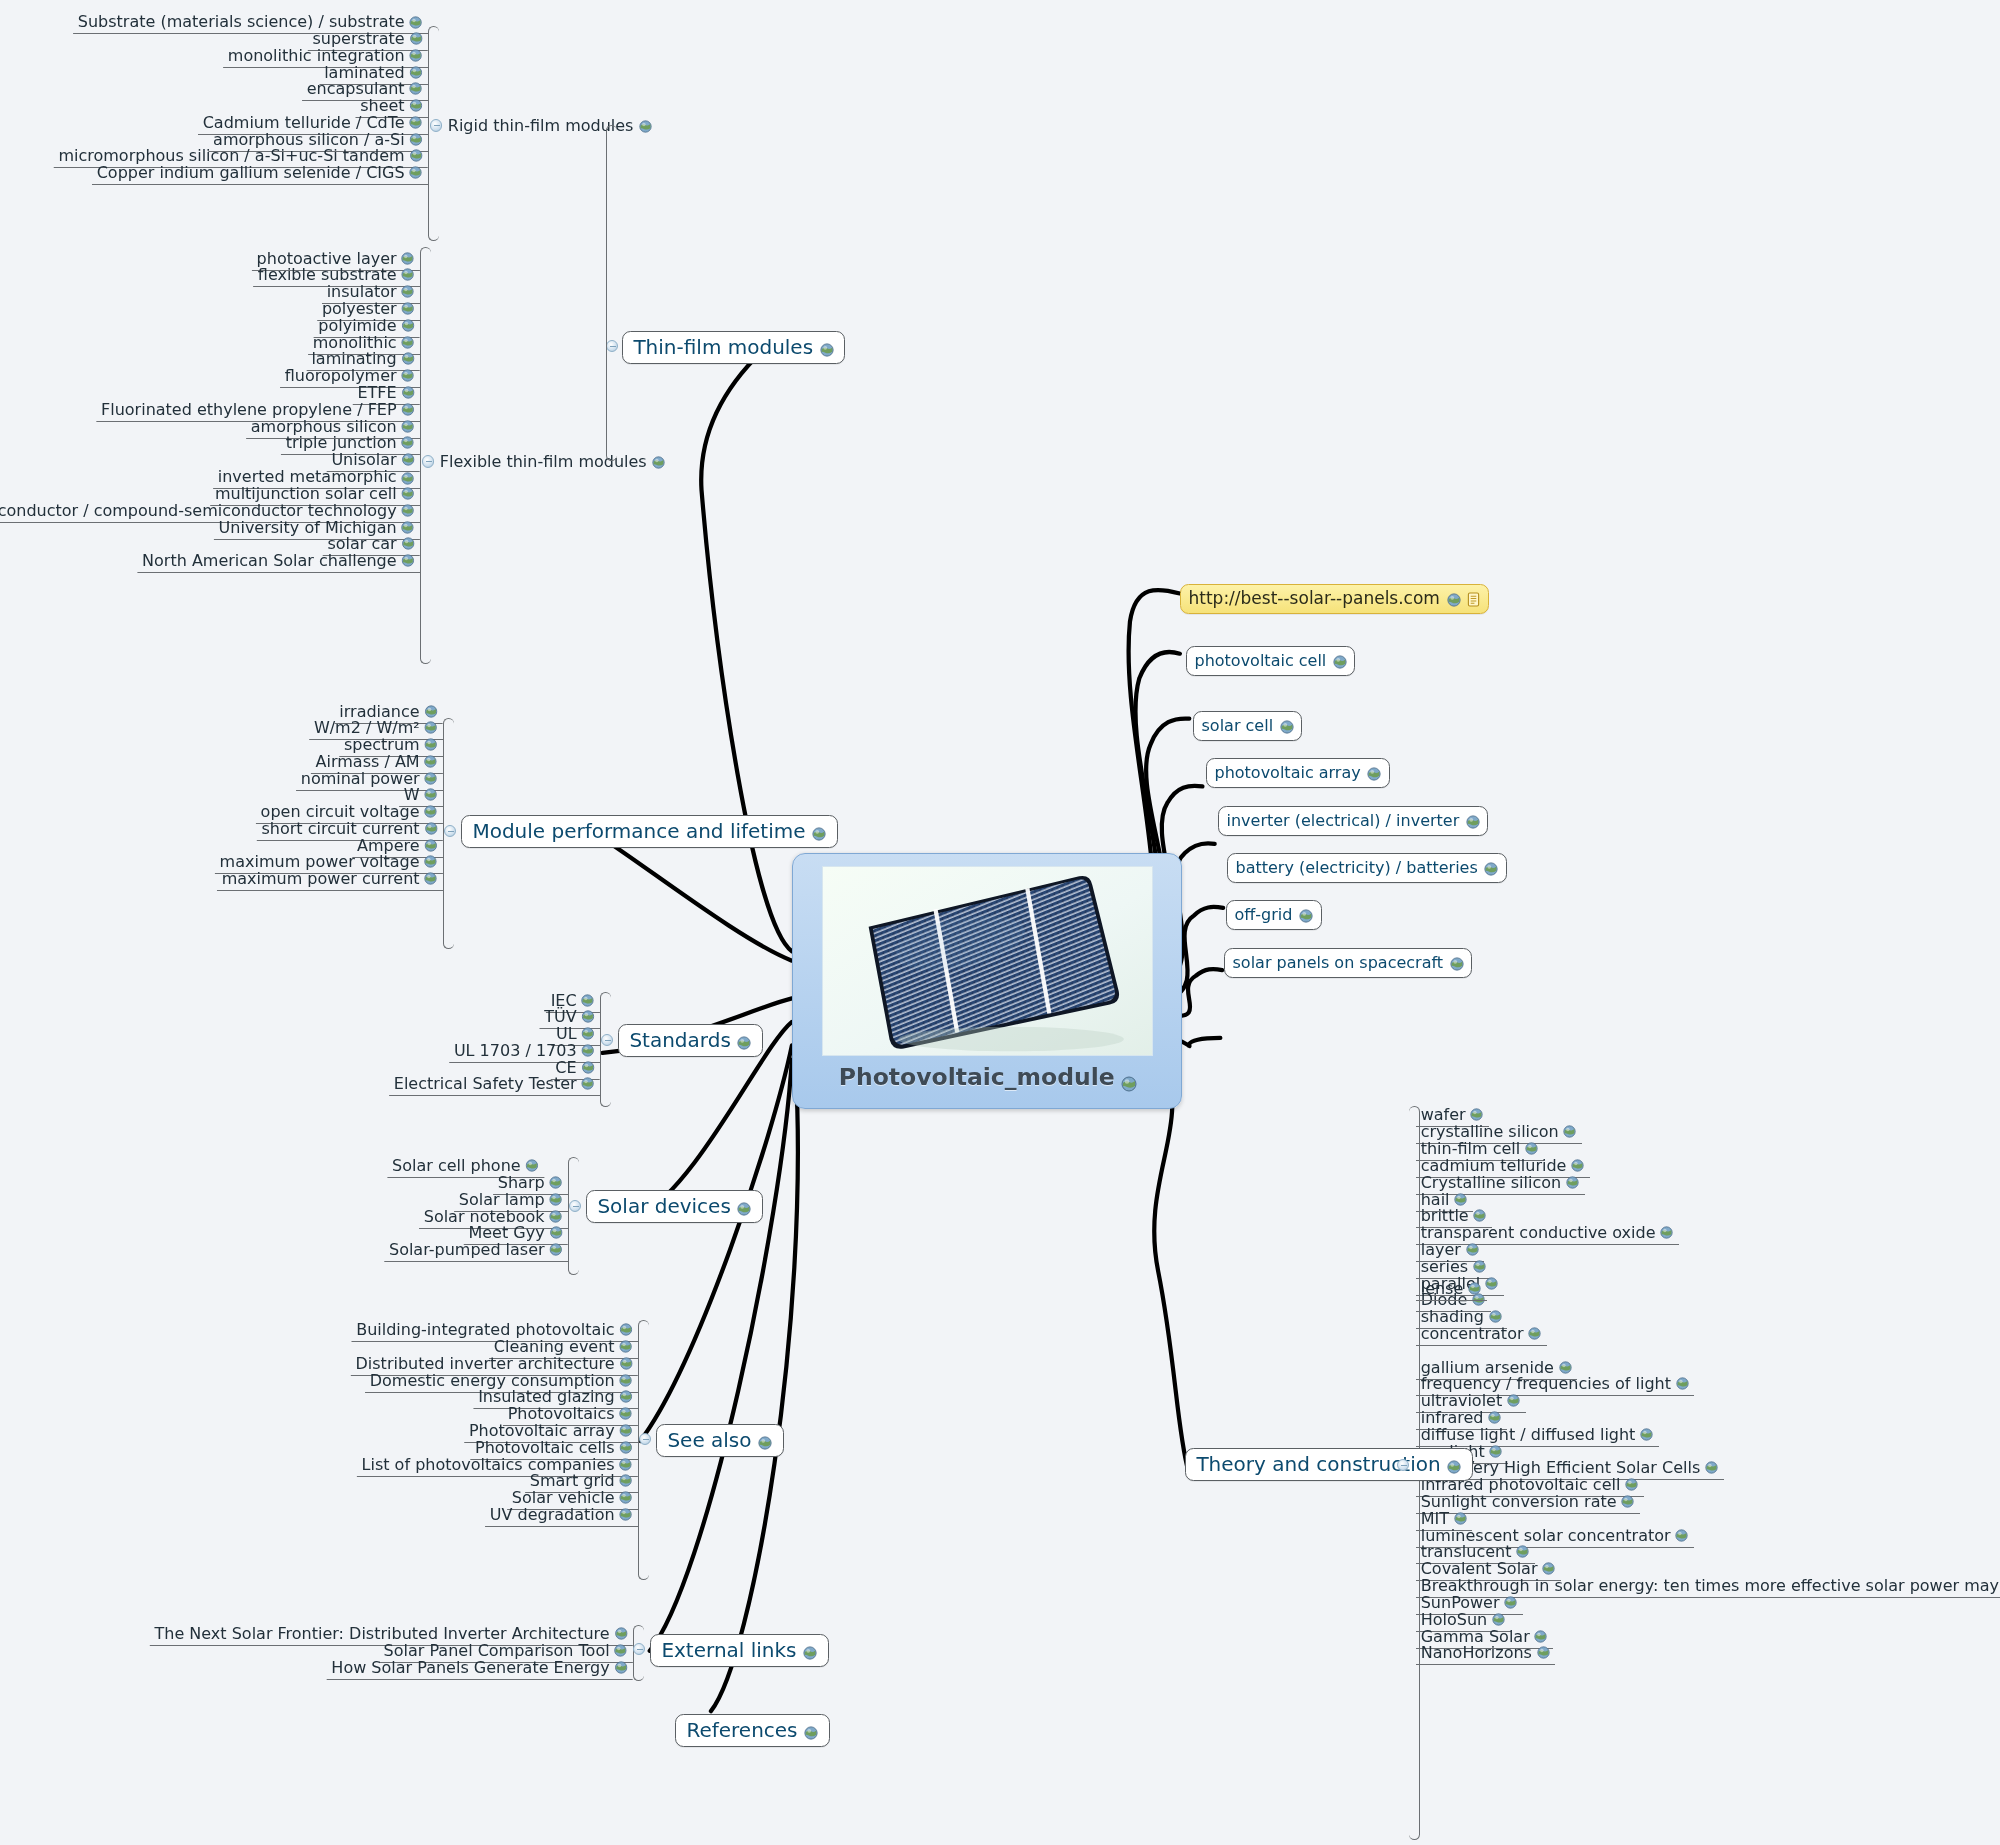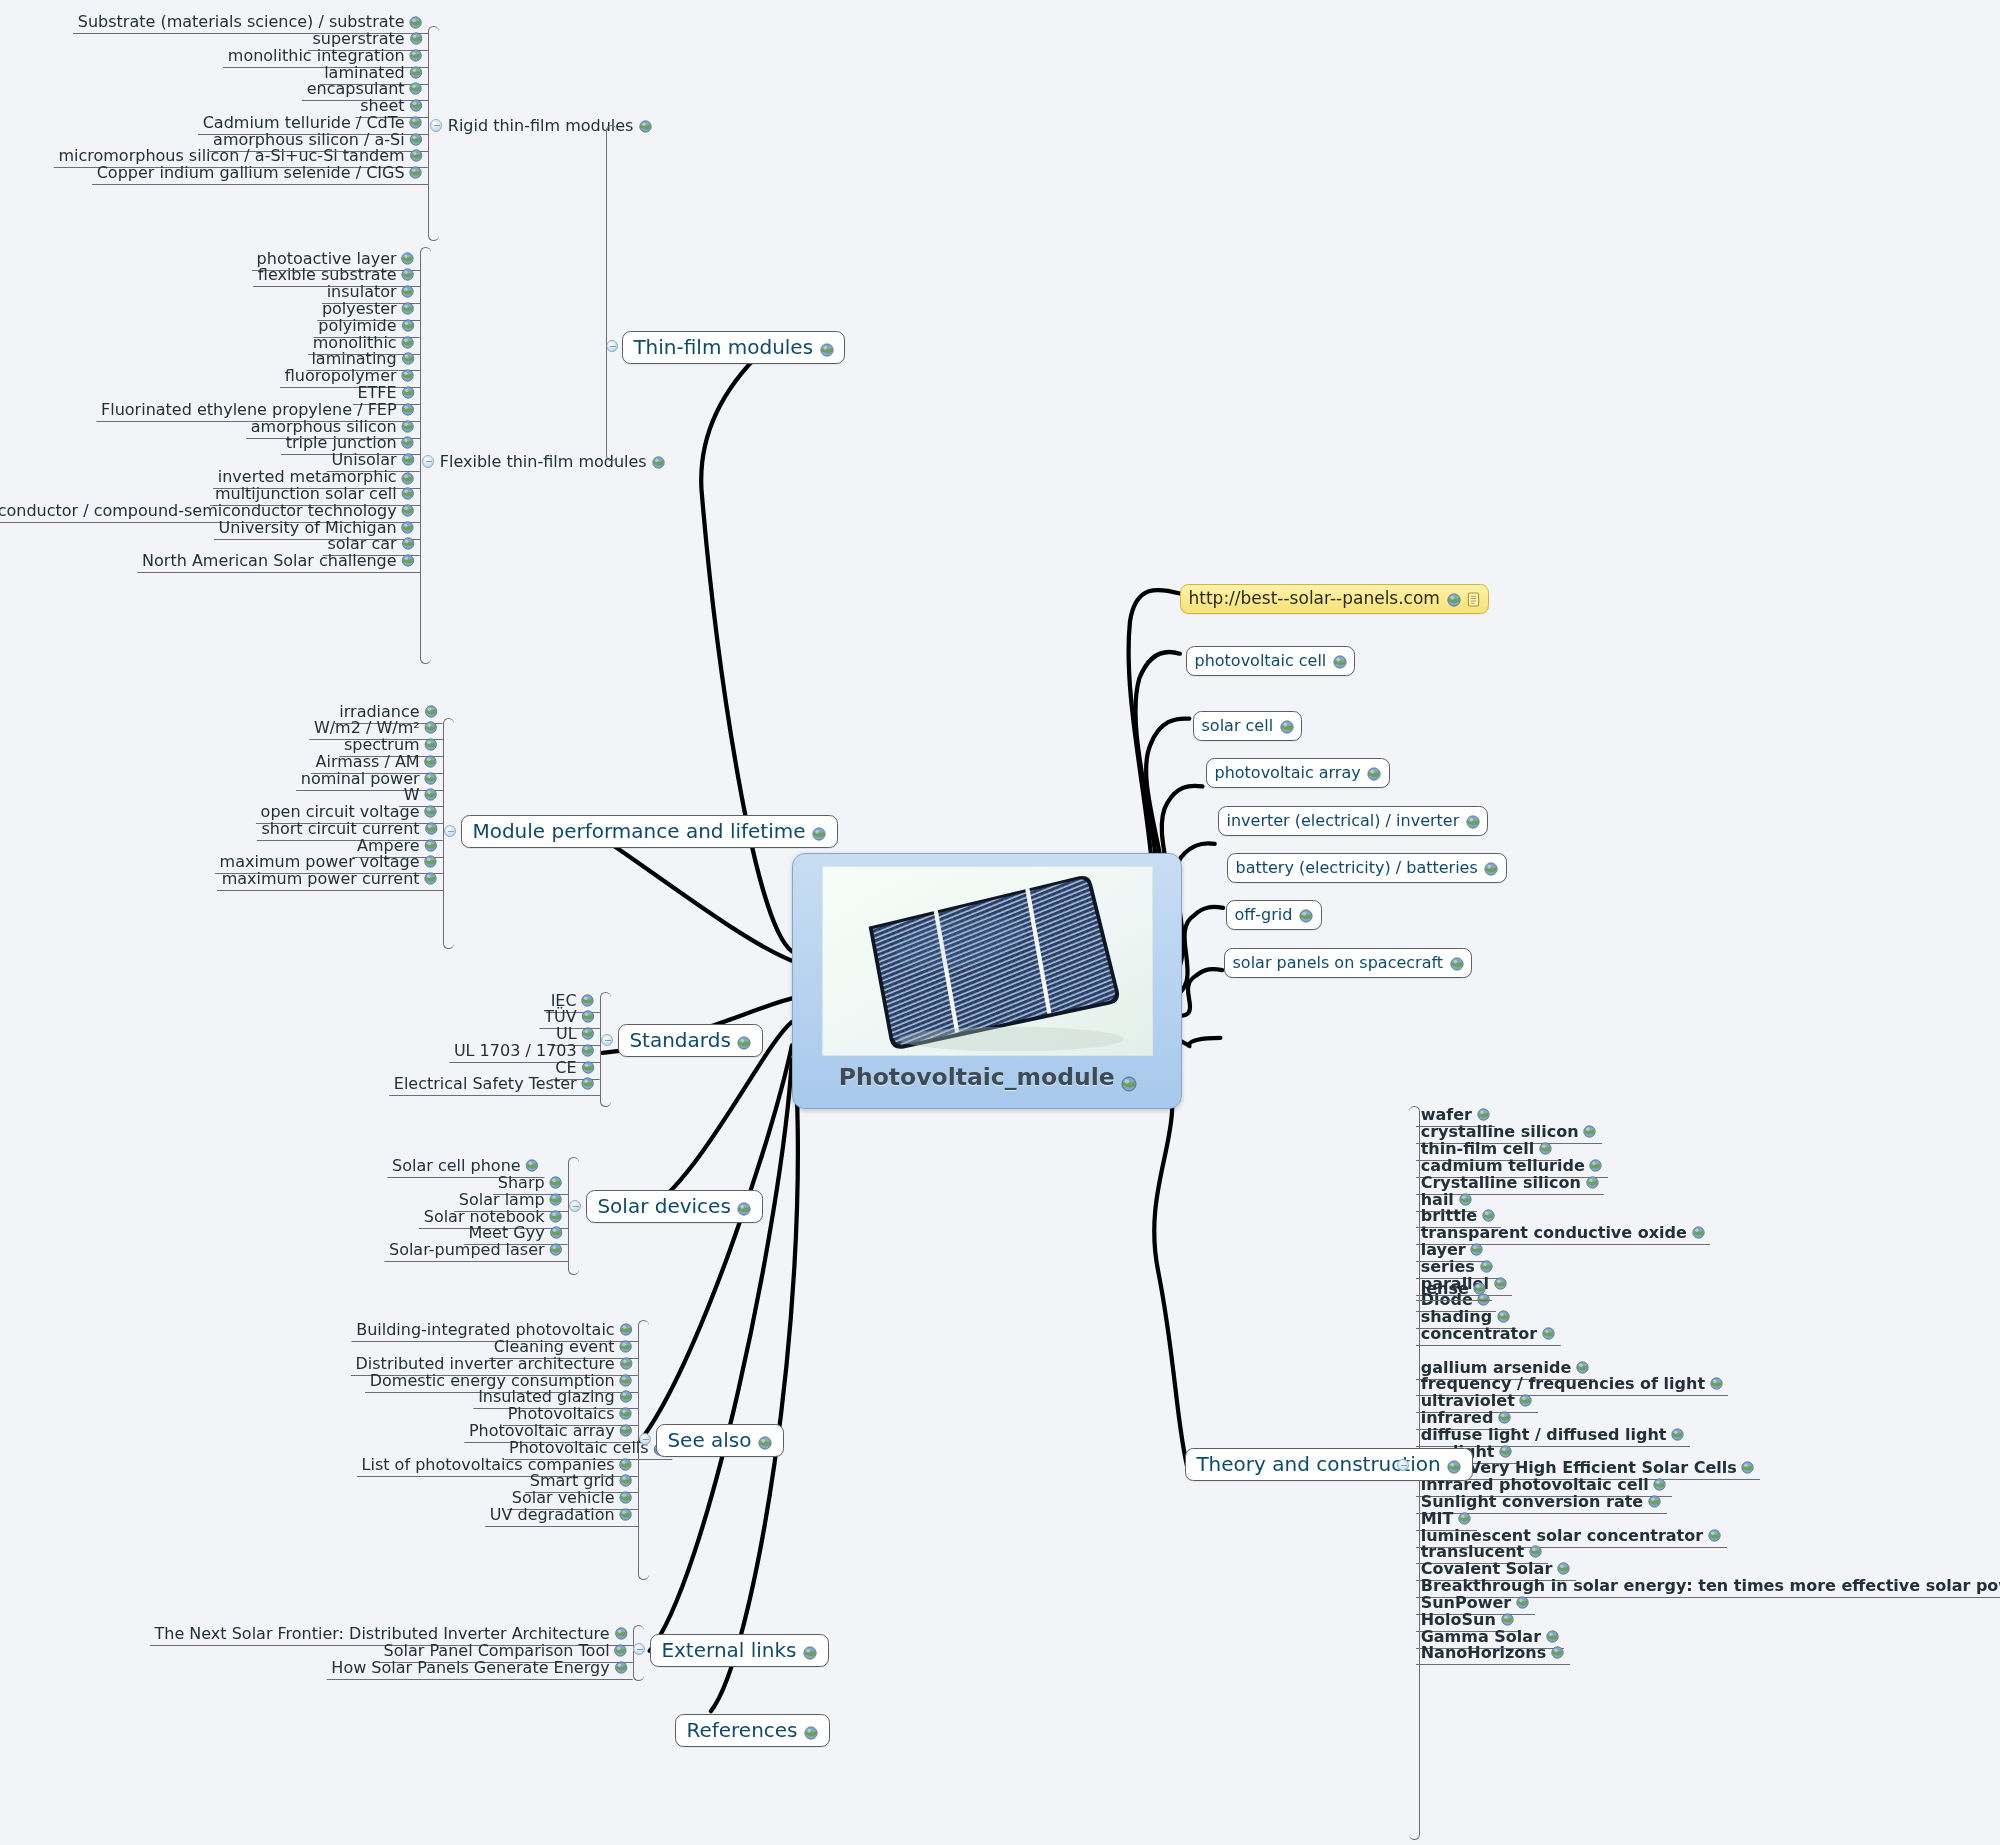--- a/index.html
+++ b/index.html
@@ -24,21 +24,21 @@
     border-bottom:1.9px solid #6b6f73;
     line-height:17px;
     display:flex;
     align-items:center;
     gap:4.7px;
   }
   .leaf.right-anchor { 
     justify-content:flex-end;
     transform:translateX(-100%);
   }
-  .leaf.left-anchor { justify-content:flex-start;font-weight:bold; }
+  .leaf.left-anchor { justify-content:flex-start; }
 
   
   .spine {
     position:absolute;
     border:1.9px solid #6b6f73;
     border-radius:8.5px;
     pointer-events:none;
   }
   .spine.left  { border-right:none; border-left:1.9px solid #6b6f73; }
   .spine.rightside { border-left:none; }
@@ -703,21 +703,21 @@
           </svg></span>
       </div>
       <div class="leaf right-anchor" style="left: 638px; top: 1421px;">
         <span>Photovoltaic array</span>
         <span class="globe"><svg viewBox="0 0 16 16" width="13" height="13">
             <circle cx="8" cy="8" r="7" fill="#7fa9c9" stroke="#4d6f8c" stroke-width="1"></circle>
             <path d="M2,7 Q5,4 8,6 T14,5 L14,10 Q10,13 6,11 T2,11 Z" fill="#6f9e5e"></path>
             <circle cx="6" cy="5.5" r="2.2" fill="#fff" opacity=".45"></circle>
           </svg></span>
       </div>
-      <div class="leaf right-anchor" style="left: 672px; top: 1438px; align-items: flex-end;">
+      <div class="leaf right-anchor" style="left: 638px; top: 1438px;">
         <span>Photovoltaic cells</span>
         <span class="globe"><svg viewBox="0 0 16 16" width="13" height="13">
             <circle cx="8" cy="8" r="7" fill="#7fa9c9" stroke="#4d6f8c" stroke-width="1"></circle>
             <path d="M2,7 Q5,4 8,6 T14,5 L14,10 Q10,13 6,11 T2,11 Z" fill="#6f9e5e"></path>
             <circle cx="6" cy="5.5" r="2.2" fill="#fff" opacity=".45"></circle>
           </svg></span>
       </div>
       <div class="leaf right-anchor" style="left: 638px; top: 1455px;">
         <span>List of photovoltaics companies</span>
         <span class="globe"><svg viewBox="0 0 16 16" width="13" height="13">

